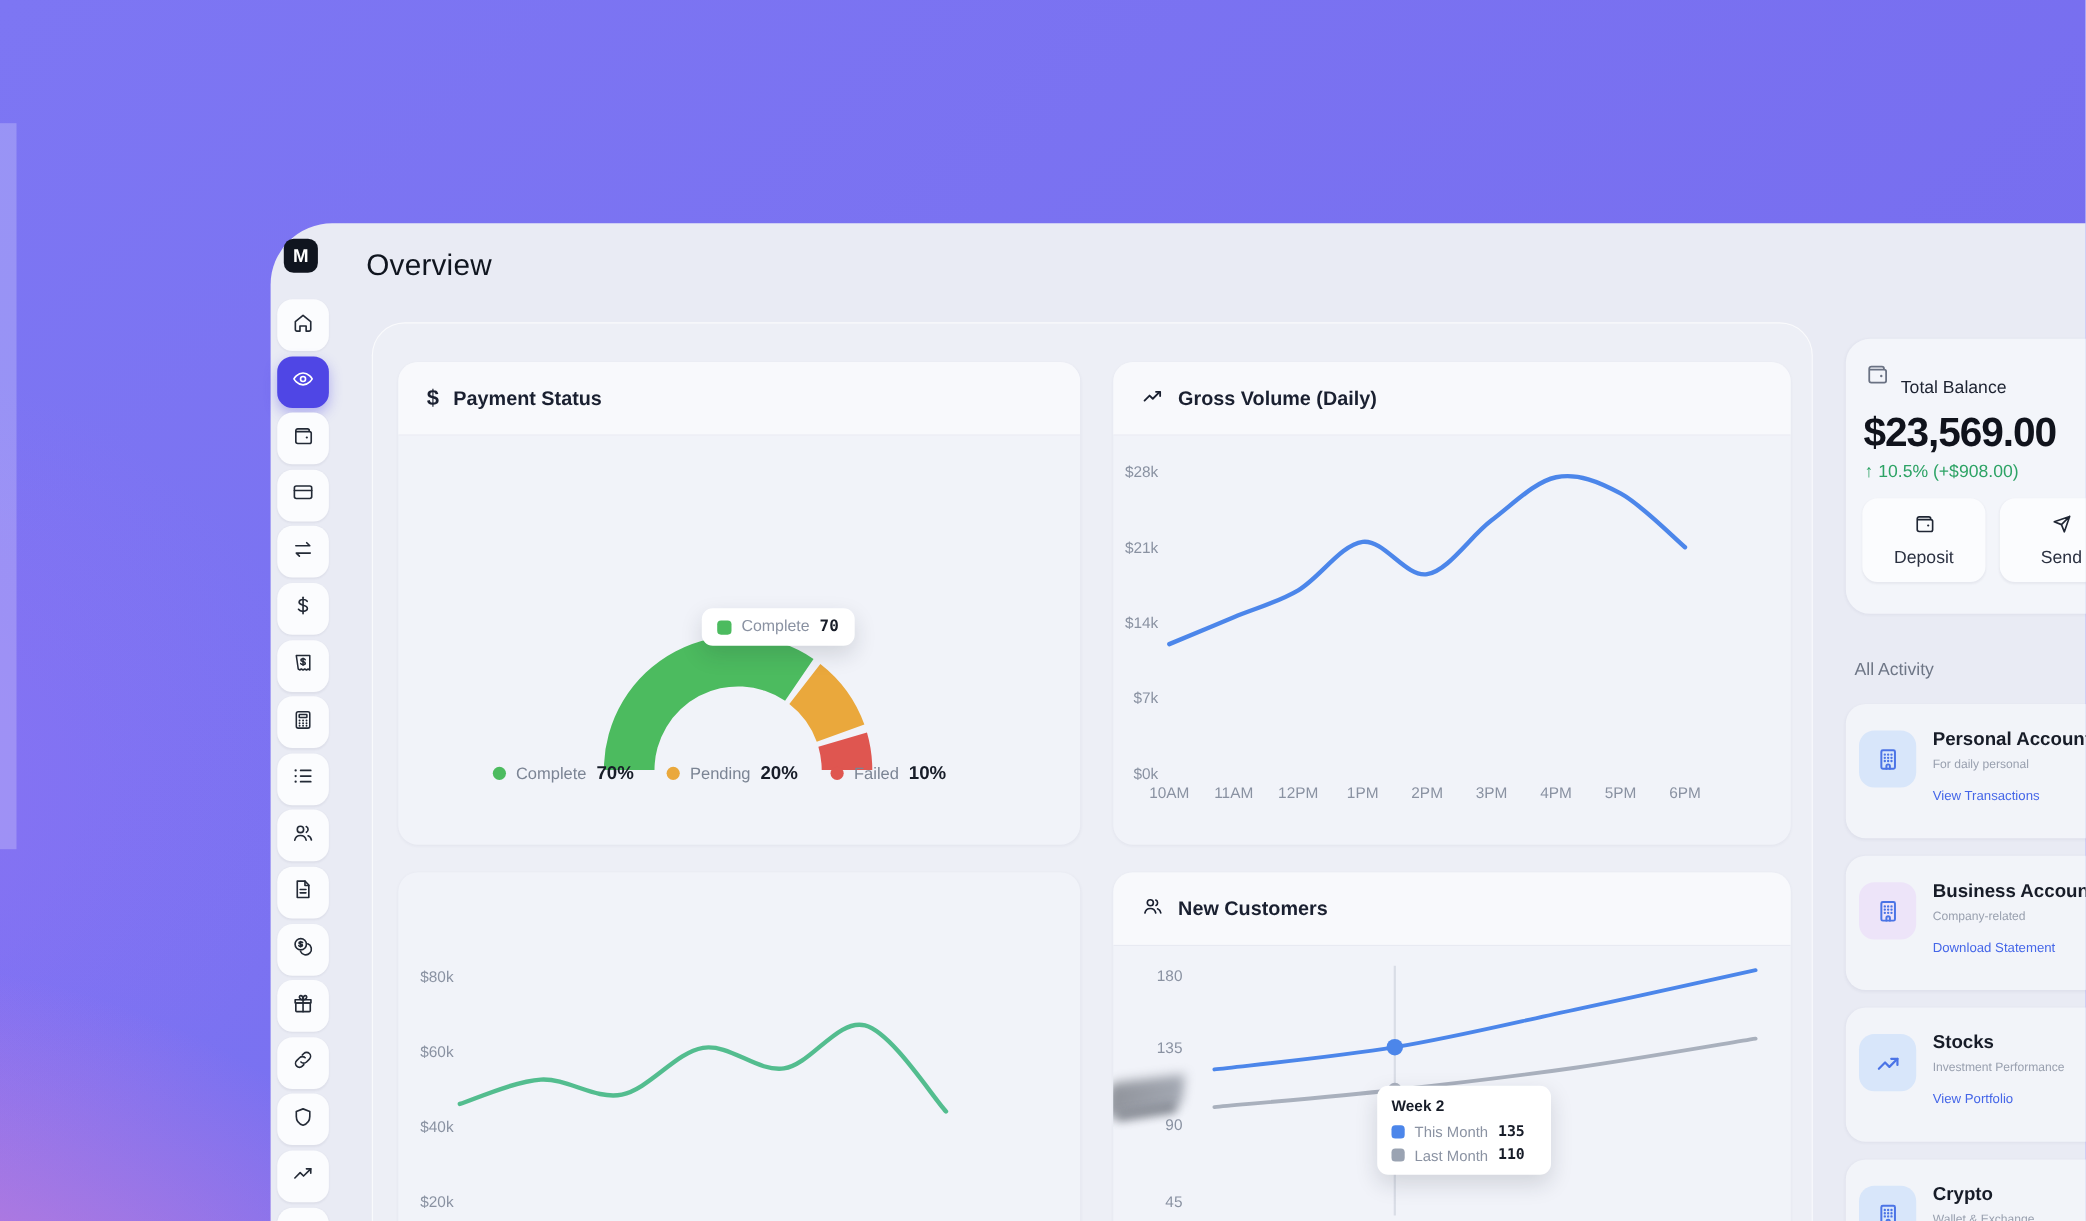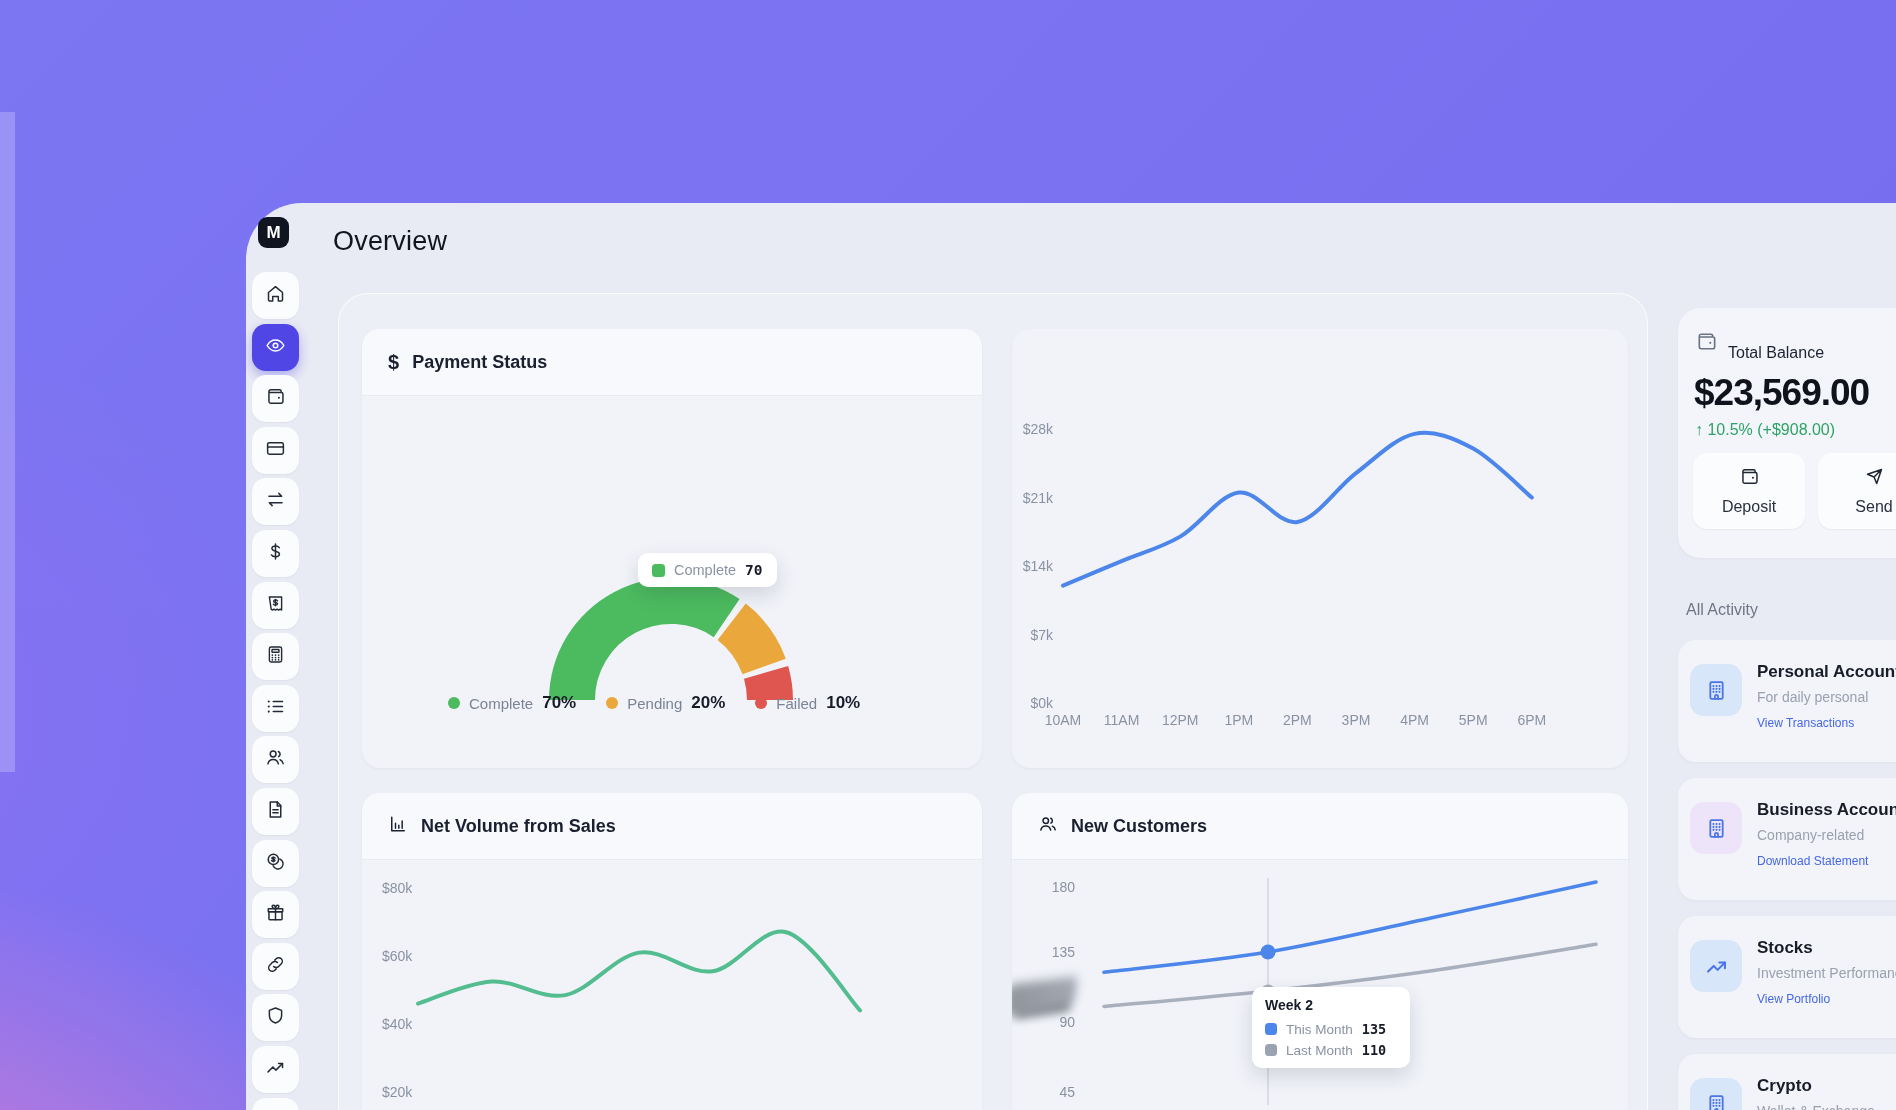--- a/index.html
+++ b/index.html
@@ -74,21 +74,21 @@
   .p-btn svg{width:21px;height:21px;color:#1F2634;}
   .p-btn .bl{font-size:16px;color:#2A3040;font-weight:500;}
   .activity-h{position:absolute;left:1686px;top:601px;font-size:16px;color:#6E7686;}
   .act-card{position:absolute;left:1678px;width:320px;height:122px;border-radius:18px;background:#F2F4F9;
             box-shadow:0 1px 3px rgba(30,40,70,.05);cursor:pointer;}
   .tile{position:absolute;left:12px;top:24px;width:52px;height:52px;border-radius:14px;display:flex;
         align-items:center;justify-content:center;color:#4B74E6;}
   .tile svg{width:27px;height:27px;}
   .tile.blue{background:#D8E6FA;} .tile.purple{background:#EDE4F9;}
   .act-title{position:absolute;left:79px;top:22px;font-size:17px;font-weight:600;color:#171C28;white-space:nowrap;}
-  .act-sub{position:absolute;left:79px;top:49px;font-size:14px;color:#99A0AF;white-space:nowrap;text-align:center;}
+  .act-sub{position:absolute;left:79px;top:49px;font-size:11px;color:#99A0AF;white-space:nowrap;text-align:center;}
   .act-link{position:absolute;left:79px;top:76px;font-size:12px;color:#4566E8;font-weight:500;white-space:nowrap;cursor:pointer;}
 </style>
 </head>
 <body>
 
 <div class="left-strip"></div>
 <div class="dashboard"></div>
 
 <div class="m-logo">
     <span>M</span>
@@ -234,47 +234,47 @@
       </div>
       <div class="item">
         <span class="dot" style="background:#DF5650"></span>
         <span class="lab">Failed</span>
         <span class="pct">10%</span>
       </div>
     </div>
 </div>
 
 <div class="card" style="left:1012px;top:329px;width:616px;height:439px;">
+  <div class="card-head">
+    <span><svg viewBox="0 0 24 24" fill="none" stroke="currentColor" stroke-width="2" stroke-linecap="round" stroke-linejoin="round">
+          <path d="M3 17l5.5-5.5 3.5 3.5L19.5 7.5"></path>
+          <path d="M15.5 7.5H20V12"></path>
+        </svg></span>
+    <span class="t">Gross Volume (Daily)</span>
+  </div>
   <svg id="gross-svg" class="plot" width="616" height="373" viewBox="0 66 616 373">
       <text x="41" y="105" text-anchor="end" class="tick">$28k</text>
       <text x="41" y="173.5" text-anchor="end" class="tick">$21k</text>
       <text x="41" y="242" text-anchor="end" class="tick">$14k</text>
       <text x="41" y="310.5" text-anchor="end" class="tick">$7k</text>
       <text x="41" y="379" text-anchor="end" class="tick">$0k</text>
       <text x="51" y="396" text-anchor="middle" class="tick">10AM</text>
       <text x="109.6" y="396" text-anchor="middle" class="tick">11AM</text>
       <text x="168.2" y="396" text-anchor="middle" class="tick">12PM</text>
       <text x="226.8" y="396" text-anchor="middle" class="tick">1PM</text>
       <text x="285.4" y="396" text-anchor="middle" class="tick">2PM</text>
       <text x="344" y="396" text-anchor="middle" class="tick">3PM</text>
       <text x="402.6" y="396" text-anchor="middle" class="tick">4PM</text>
       <text x="461.2" y="396" text-anchor="middle" class="tick">5PM</text>
       <text x="519.8" y="396" text-anchor="middle" class="tick">6PM</text>
       <path d="M51,256.568C60.766666666666666,252.4905 90.06666666666666,240.258 109.6,232.103C129.13333333333333,223.948 148.66666666666666,219.055 168.2,207.638C187.73333333333332,196.221 207.26666666666668,166.0475 226.8,163.601C246.33333333333334,161.15449999999998 265.8666666666667,196.221 285.4,192.959C304.9333333333333,189.697 324.46666666666664,158.708 344,144.029C363.53333333333336,129.35 383.0666666666667,108.96249999999999 402.6,104.88499999999999C422.1333333333333,100.80749999999999 441.6666666666667,108.96250000000002 461.2,119.56400000000002C480.7333333333333,130.1655 510.0333333333333,160.339 519.8,168.494" fill="none" stroke="#4C86EA" stroke-width="4" stroke-linecap="round"></path>
     </svg>
 </div>
 
 <div class="card" style="left:362px;top:793px;width:620px;height:440px;">
-  <div class="card-head">
-    <span><svg viewBox="0 0 24 24" fill="none" stroke="currentColor" stroke-width="1.8" stroke-linecap="round" stroke-linejoin="round">
-          <path d="M4.5 4v16h15"></path>
-          <path d="M9 17v-6M13 17v-3.5M17 17V8.5"></path>
-        </svg></span>
-    <span class="t">Net Volume from Sales</span>
-  </div>
   <svg id="net-svg" class="plot" width="620" height="374" viewBox="0 66 620 374">
       <text x="20" y="100" text-anchor="start" class="tick">$80k</text>
       <text x="20" y="168" text-anchor="start" class="tick">$60k</text>
       <text x="20" y="236" text-anchor="start" class="tick">$40k</text>
       <text x="20" y="304" text-anchor="start" class="tick">$20k</text>
       <path d="M56,210.6C68.27833333333334,206.91666666666666 105.11333333333334,189.91666666666666 129.67000000000002,188.5C154.2266666666667,187.08333333333334 178.78333333333333,206.91666666666666 203.34,202.1C227.89666666666668,197.28333333333333 252.45333333333332,163.5666666666667 277.01,159.60000000000002C301.56666666666666,155.63333333333335 326.12333333333333,181.70000000000002 350.68,178.3C375.2366666666667,174.9 399.79333333333335,132.68333333333334 424.35,139.2C448.9066666666667,145.71666666666664 485.7416666666667,204.36666666666667 498.02,217.4" fill="none" stroke="#53BD8F" stroke-width="4" stroke-linecap="round"></path>
     </svg>
 </div>
 
 <div class="card" style="left:1012px;top:793px;width:616px;height:440px;">

